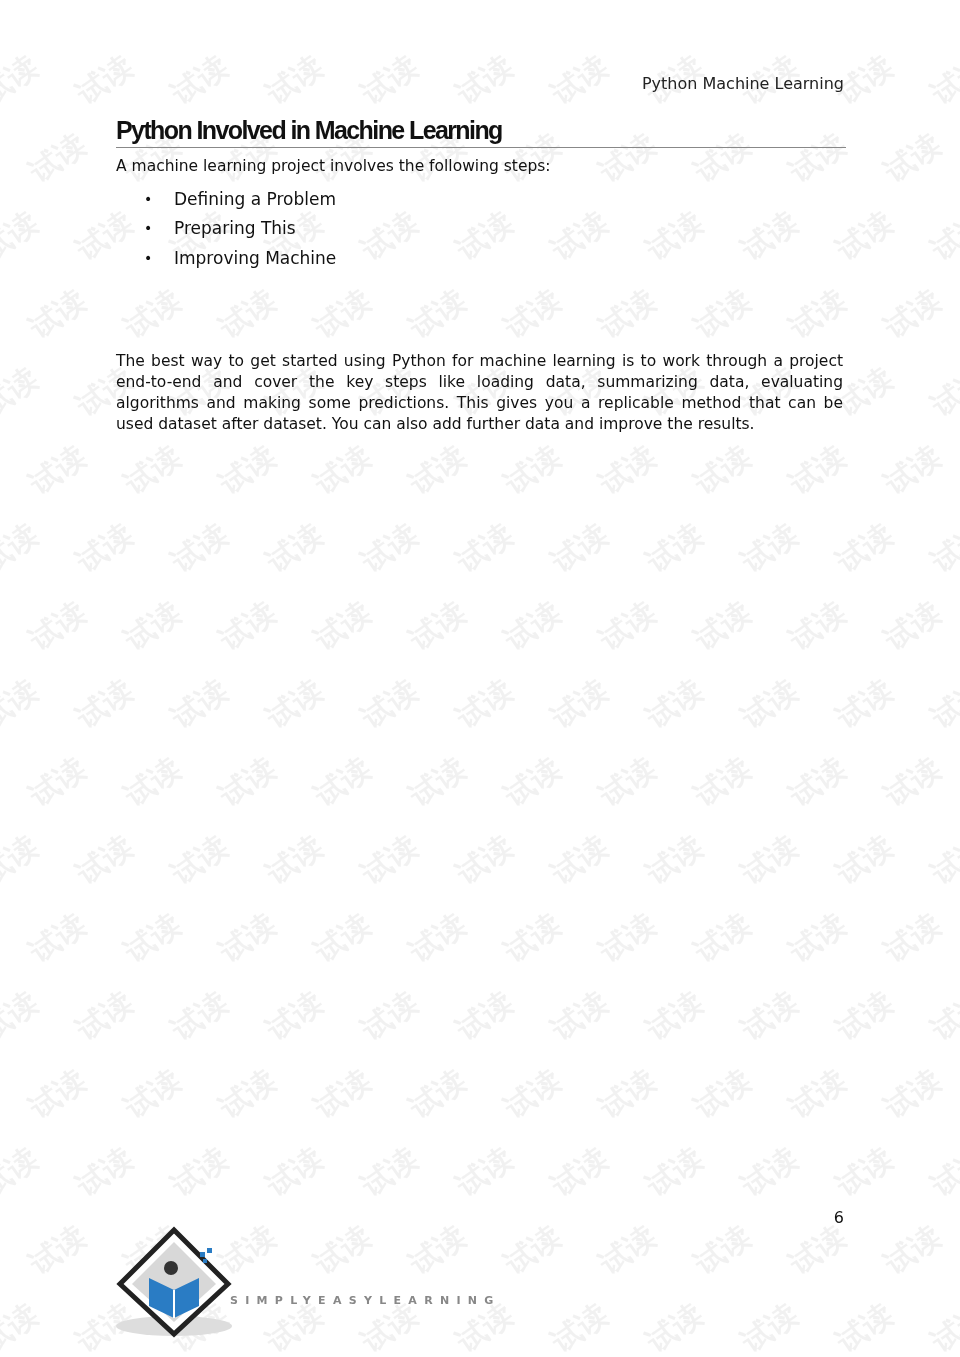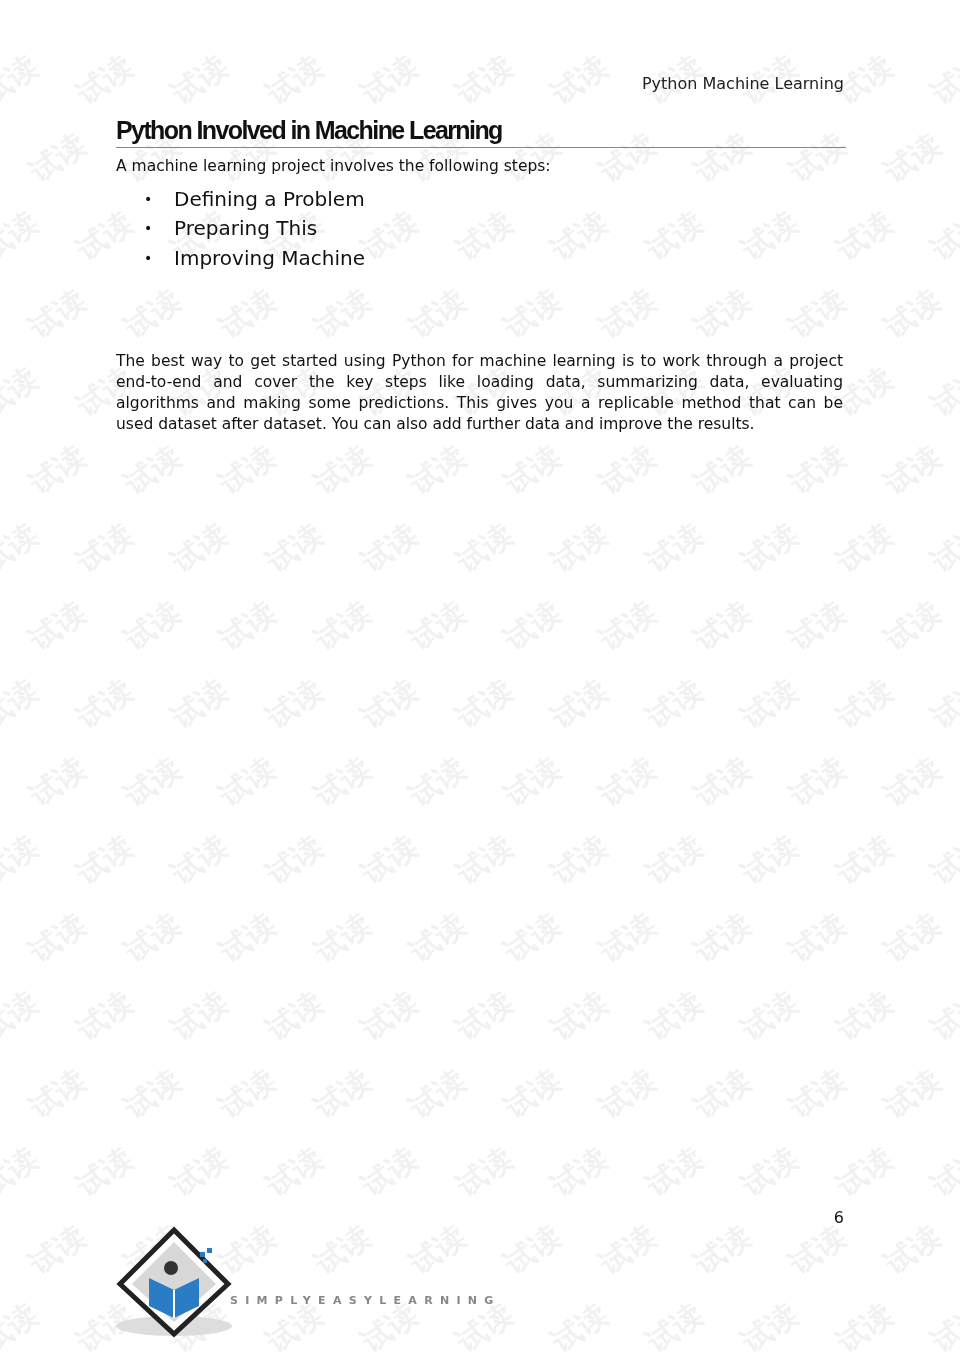--- a/index.html
+++ b/index.html
@@ -7,21 +7,21 @@
          font-family:"DejaVu Sans", sans-serif; color:#111; }
   .wm { position:absolute; inset:0; pointer-events:none; overflow:hidden; }
   .wm span { position:absolute; font-family:"DejaVu Sans", sans-serif; font-size:30px; font-weight:bold;
              color:rgba(0,0,0,0.055); transform:rotate(-35deg); white-space:nowrap; }
   .header { position:absolute; right:116px; top:74px; font-size:16px; color:#222; }
   .title { position:absolute; left:116px; top:116px; width:730px; font-family:"Liberation Sans", sans-serif;
            font-weight:bold; font-size:25px; letter-spacing:-1.6px; color:#111; padding-bottom:2px;
            border-bottom:1px solid #888; }
   .intro { position:absolute; left:116px; top:157px; font-size:15.5px; }
   ul { position:absolute; left:116px; top:185px; margin:0; padding:0; list-style:none; }
-  li { font-size:20px; height:29.3px; line-height:29.3px; padding-left:58px; position:relative; }
+  li { font-size:17px; height:29.3px; line-height:29.3px; padding-left:58px; position:relative; }
   li::before { content:"•"; position:absolute; left:28px; top:0; font-size:14px; }
   .para { position:absolute; left:116px; top:351px; width:727px; font-size:15.5px; line-height:21px; text-align:justify; }
   .pagenum { position:absolute; right:116px; top:1208px; font-size:16px; }
   .logo { position:absolute; left:116px; top:1226px; width:380px; height:115px; }
   .logo-text { position:absolute; left:112px; top:30px; font-family:"DejaVu Sans", sans-serif; font-weight:bold;
                font-size:33px; letter-spacing:-1px; }
   .logo-text .a { color:#2b2b2b; } .logo-text .b { color:#1e7ac6; }
   .logo-tag { position:absolute; left:114px; top:68px; font-size:11px; letter-spacing:7.3px; color:#888; font-weight:bold; }
 </style>
 </head>

